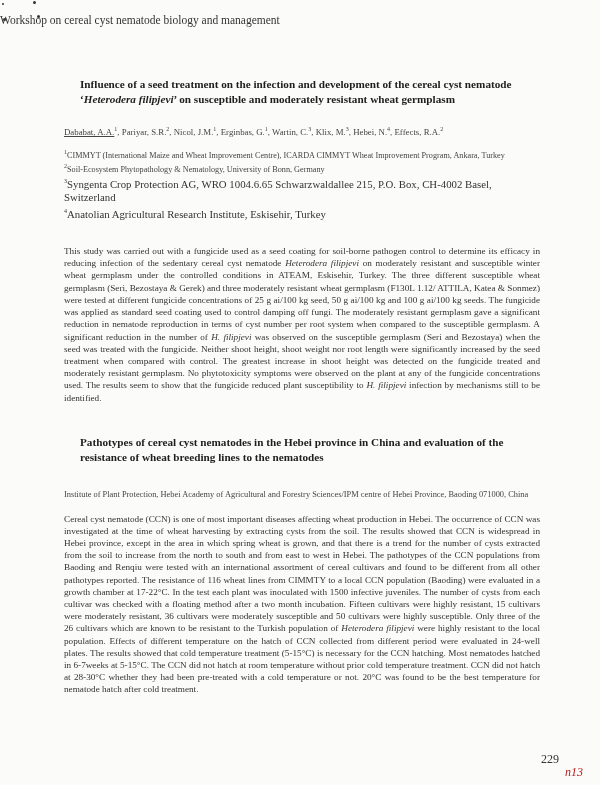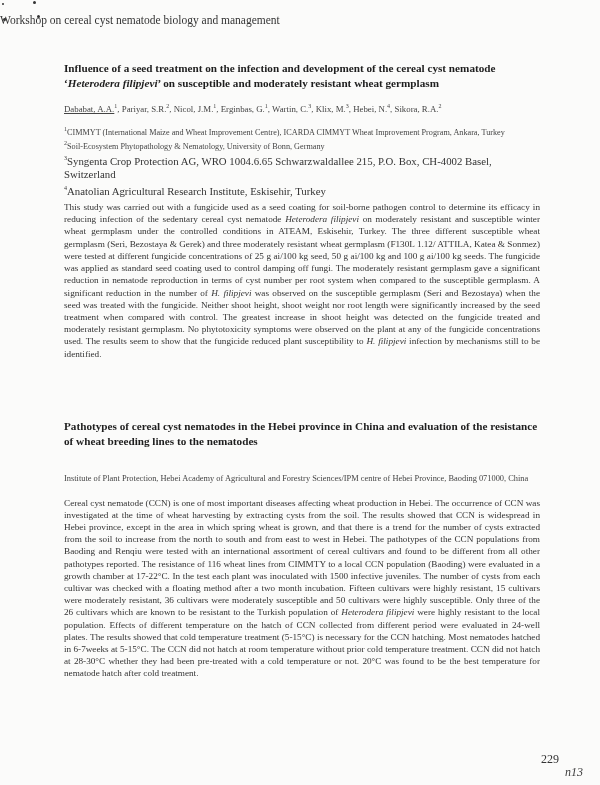--- a/index.html
+++ b/index.html
@@ -1,45 +1,45 @@
 <!DOCTYPE html>
 <html><head>
 <meta charset="utf-8">
 <style>
   html, body { margin:0; padding:0; }
   body { width:600px; height:785px; background:#fbfbfa; position:relative; overflow:hidden;
          font-family:"Liberation Serif", serif; color:#2a2a2a; }
   .dot { position:absolute; width:3px; height:3px; background:#333; border-radius:50%; }
   .header { position:absolute; top:14px; left:0; width:600px; text-align:left; font-size:11.5px; color:#333; }
   .block { position:absolute; left:64px; width:476px; }
-  .title { font-weight:bold; font-size:11.2px; line-height:15px; color:#1e1e1e; margin:0; }
+  .title { font-weight:bold; font-size:11.2px; line-height:15px; color:#1e1e1e; margin:16px; }
   .authors { font-size:8.8px; line-height:12px; color:#444; margin-top:9px; }
   .authors u { }
   .affil { font-size:8.2px; line-height:11.5px; color:#444; margin-top:9px; }
   .affil .big { font-size:10.8px; line-height:13.5px; color:#333; }
-  .body { font-size:9.2px; line-height:12.2px; text-align:justify; color:#333; margin-top:3px; }
+  .body { font-size:9.2px; line-height:12.2px; text-align:justify; color:#333; margin-top:24px; }
   sup { font-size:6px; }
   i { font-style:italic; }
   .pagenum { position:absolute; left:541px; top:752px; font-size:12px; color:#333; }
-  .handmark { position:absolute; left:565px; top:765px; font-size:12px; color:#404040; font-style:italic; }
+  .handmark { position:absolute; left:565px; top:765px; font-size:12px; color:#b91c1c; font-style:italic; }
 </style>
 </head>
 <body>
 
 <div class="dot" style="left:3px;top:18px"></div>
 <div class="dot" style="left:33px;top:1px"></div>
 <div class="dot" style="left:37px;top:15px"></div>
 <div class="dot" style="left:2px;top:3px;width:2px;height:2px"></div>
 
 <div class="header">Workshop on cereal cyst nematode biology and management</div>
 
 <div class="block" style="top:61px">
   <p class="title"><span>Influence of a seed treatment on the infection and development of the cereal cyst nematode ‘</span><i>Heterodera filipjevi</i><span>’ on susceptible and moderately resistant wheat germplasm</span></p>
   <div class="authors">
-    <u>Dababat, A.A.</u><sup>1</sup><span id="a1-others">, <span>Pariyar, S.R.</span><sup>2</sup>, <span>Nicol, J.M.</span><sup>1</sup>, <span>Erginbas, G.</span><sup>1</sup>, <span>Wartin, C.</span><sup>3</sup>, <span>Klix, M.</span><sup>3</sup>, <span>Hebei, N.</span><sup>4</sup>, <span>Sikora, R.A.</span><sup>2</sup></span>
+    <u>Dababat, A.A.</u><sup>1</sup><span id="a1-others">, <span>Pariyar, S.R.</span><sup>2</sup>, <span>Nicol, J.M.</span><sup>1</sup>, <span>Erginbas, G.</span><sup>1</sup>, <span>Wartin, C.</span><sup>3</sup>, <span>Klix, M.</span><sup>3</sup>, <span>Hebei, N.</span><sup>4</sup>, <span>Effects, R.A.</span><sup>2</sup></span>
   </div>
   <div class="affil">
     <div><sup>1</sup><span>CIMMYT (International Maize and Wheat Improvement Centre), ICARDA CIMMYT Wheat Improvement Program, Ankara, Turkey</span></div>
     <div><sup>2</sup><span>Soil-Ecosystem Phytopathology &amp; Nematology, University of Bonn, Germany</span></div>
     <div class="big"><sup>3</sup><span>Syngenta Crop Protection AG, WRO 1004.6.65 Schwarzwaldallee 215, P.O. Box, CH-4002 Basel, Switzerland</span></div>
     <div class="big"><sup>4</sup><span>Anatolian Agricultural Research Institute, Eskisehir, Turkey</span></div>
   </div>
   <div class="body"><span>This study was carried out with a fungicide used as a seed coating for soil-borne pathogen control to determine its efficacy in reducing infection of the sedentary cereal cyst nematode </span><i>Heterodera filipjevi</i><span> on moderately resistant and susceptible winter wheat germplasm under the controlled conditions in ATEAM, Eskisehir, Turkey. The three different susceptible wheat germplasm (Seri, Bezostaya &amp; Gerek) and three moderately resistant wheat germplasm (F130L 1.12/ ATTILA, Katea &amp; Sonmez) were tested at different fungicide concentrations of 25 g ai/100 kg seed, 50 g ai/100 kg and 100 g ai/100 kg seeds. The fungicide was applied as standard seed coating used to control damping off fungi. The moderately resistant germplasm gave a significant reduction in nematode reproduction in terms of cyst number per root system when compared to the susceptible germplasm. A significant reduction in the number of </span><i>H. filipjevi</i><span> was observed on the susceptible germplasm (Seri and Bezostaya) when the seed was treated with the fungicide. Neither shoot height, shoot weight nor root length were significantly increased by the seed treatment when compared with control. The greatest increase in shoot height was detected on the fungicide treated and moderately resistant germplasm. No phytotoxicity symptoms were observed on the plant at any of the fungicide concentrations used. The results seem to show that the fungicide reduced plant susceptibility to </span><i>H. filipjevi</i><span> infection by mechanisms still to be identified.</span></div>
 </div>
 

